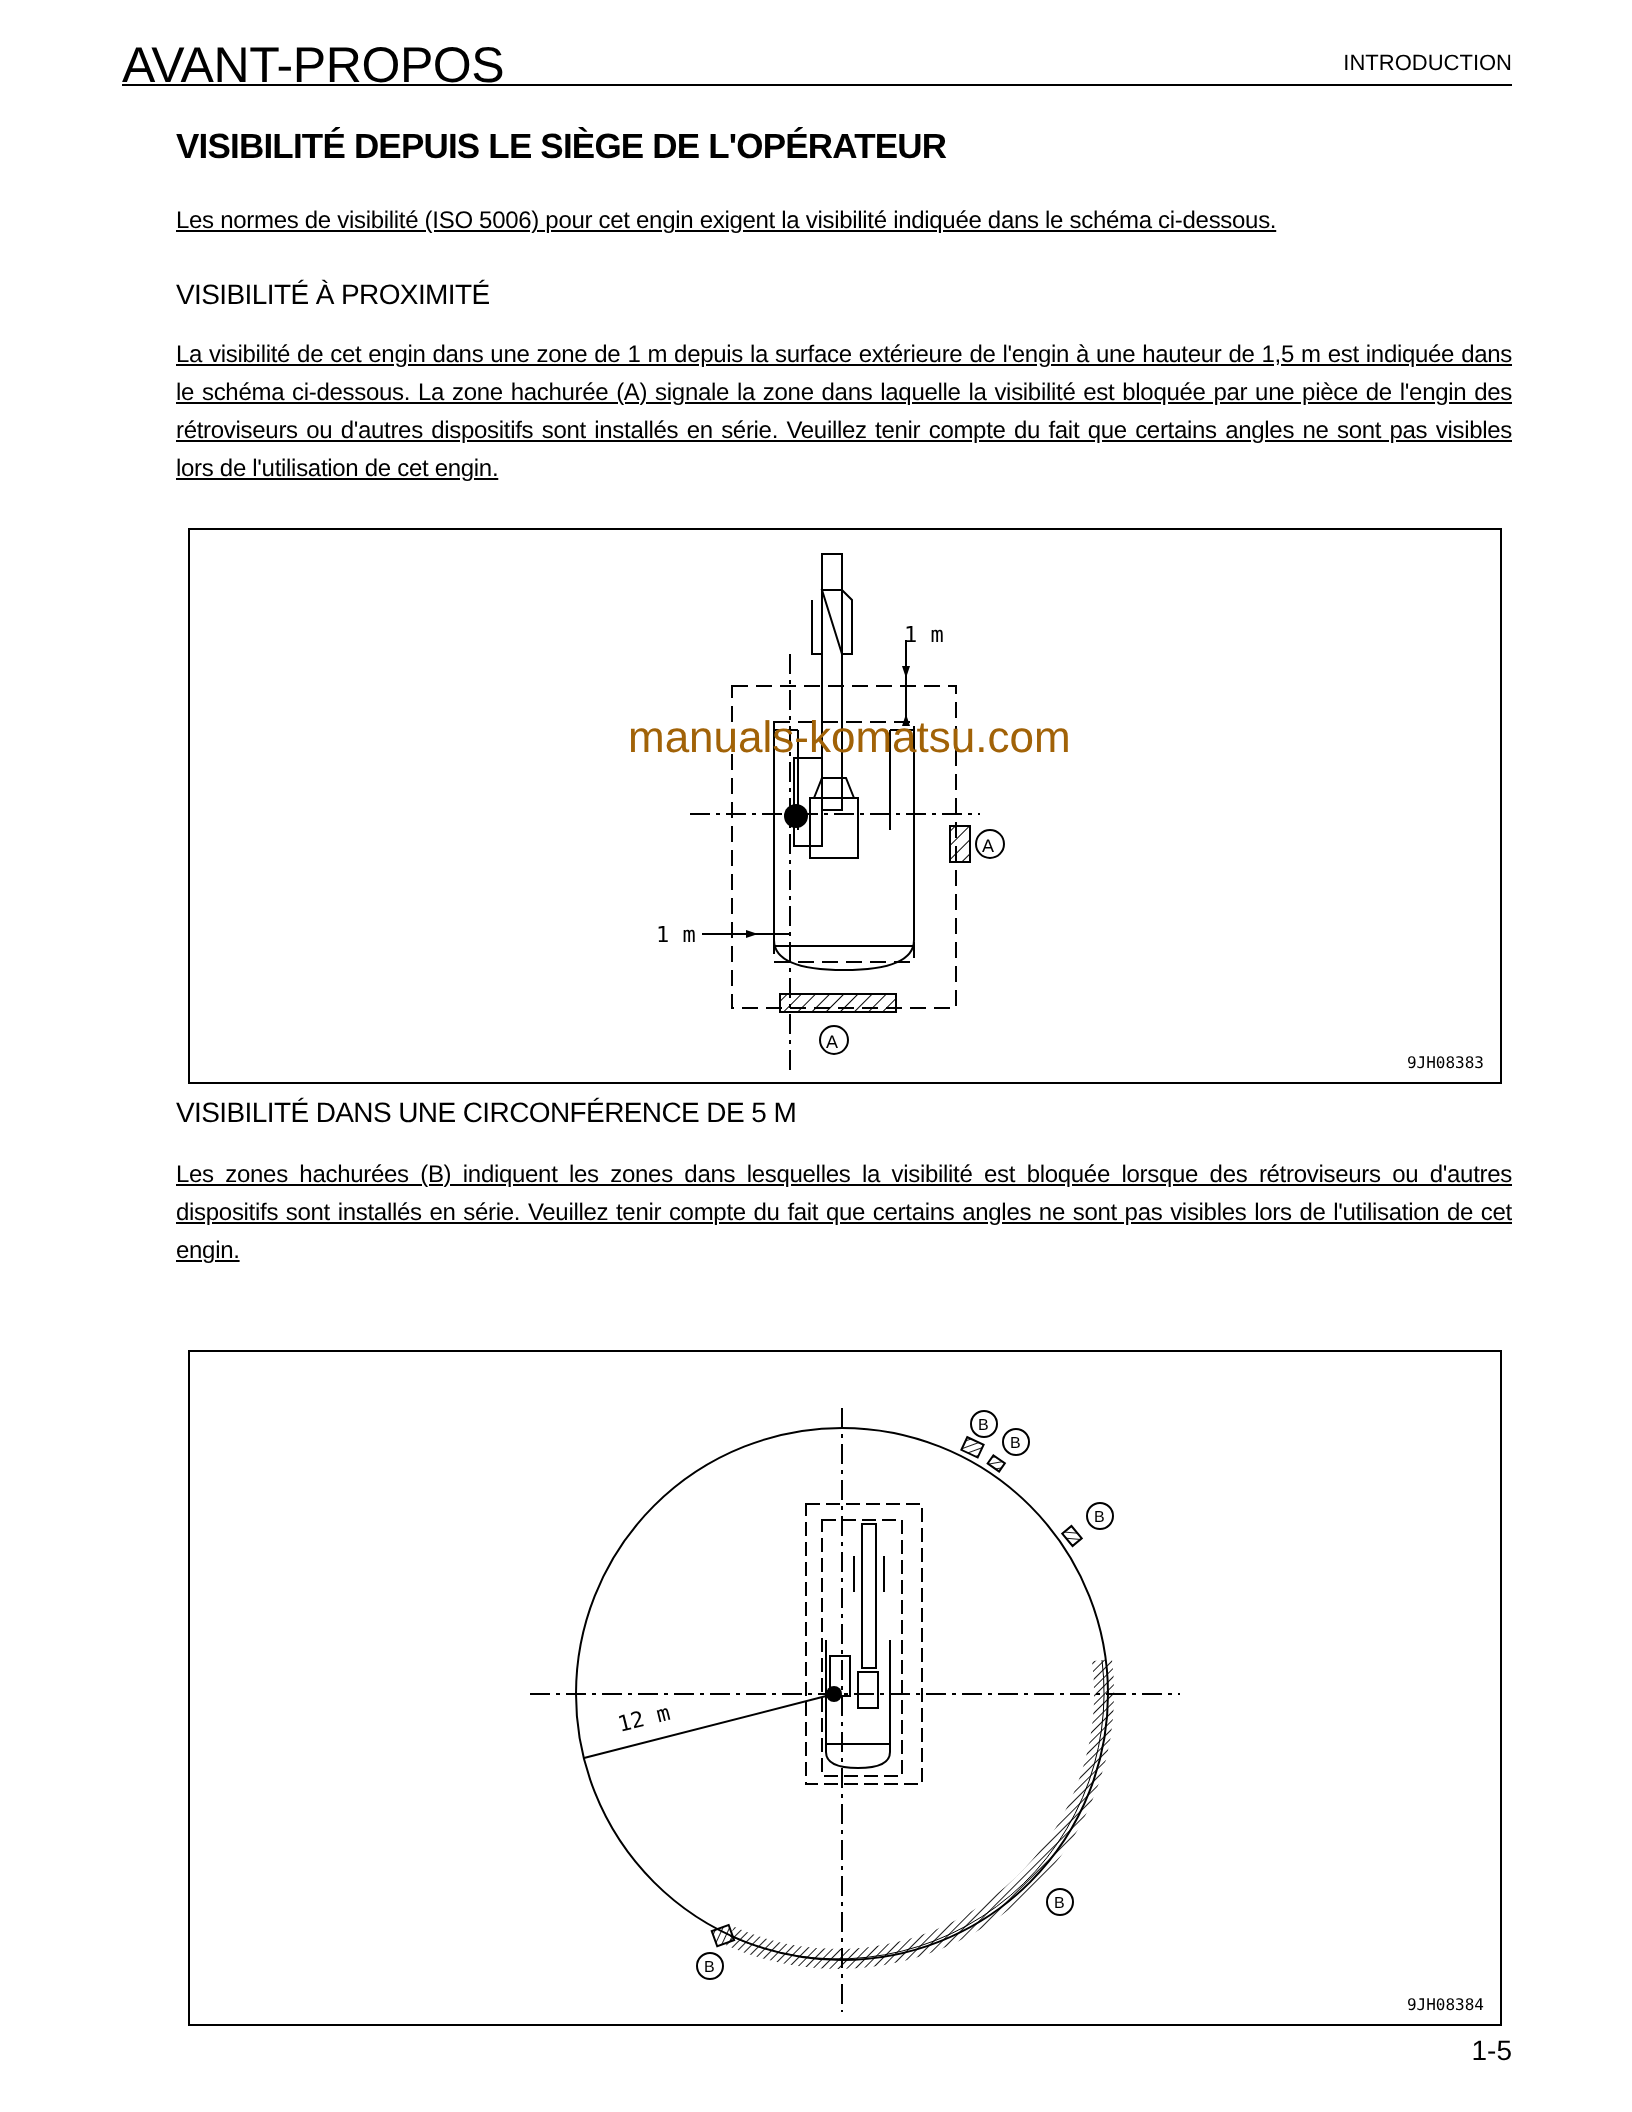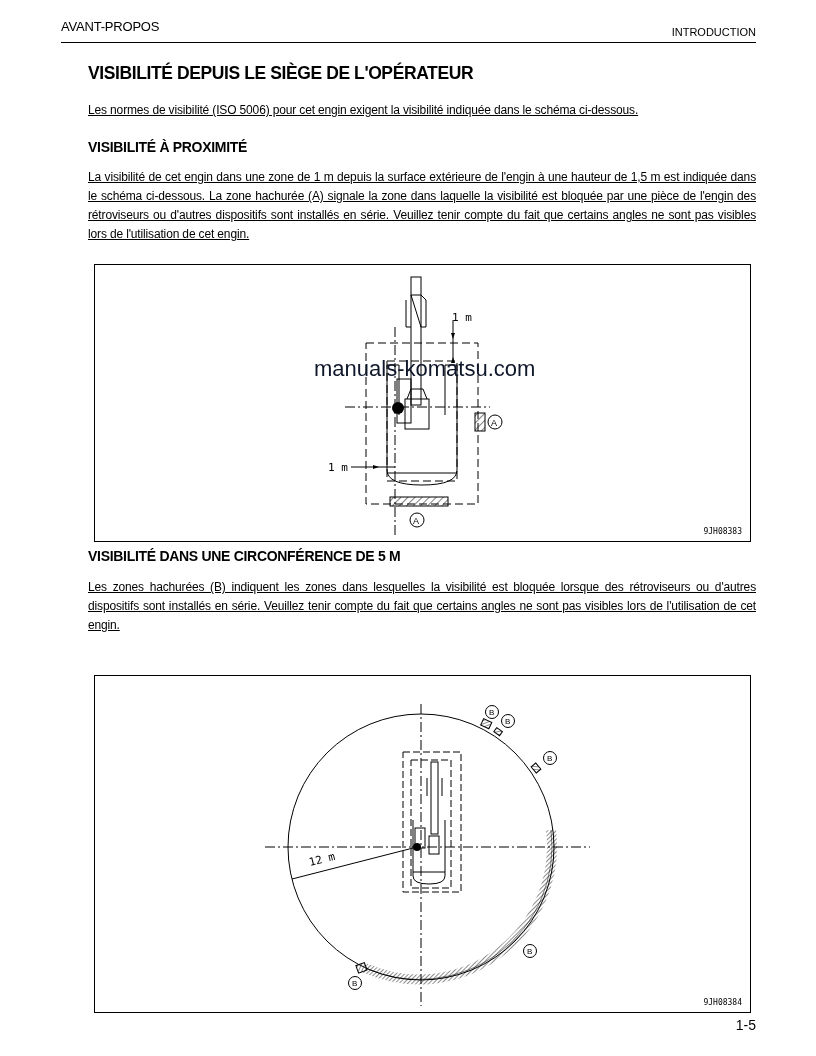--- a/index.html
+++ b/index.html
@@ -1,28 +1,28 @@
 <!DOCTYPE html>
 <html><head>
 <meta charset="utf-8">
 <style>
   html, body { margin:0; padding:0; background:#ffffff; }
   body { width:816px; height:1056px; position:relative; overflow:hidden;
          font-family:"Liberation Sans", sans-serif; color:#000; }
-  .hdr-left { position:absolute; left:61px; top:19px; font-size:13px; letter-spacing:-0.2px; }
+  .hdr-left { position:absolute; left:61px; top:19px; font-size:25px; letter-spacing:-0.2px; }
   .hdr-right { position:absolute; right:60px; top:26px; font-size:11px; }
   .hdr-rule { position:absolute; left:61px; right:60px; top:42px; border-top:1.3px solid #000; }
   .h1 { position:absolute; left:88px; top:63px; font-size:17.5px; font-weight:bold; letter-spacing:-0.4px; }
-  .h2 { position:absolute; left:88px; font-size:14px; font-weight:bold; letter-spacing:-0.3px; }
+  .h2 { position:absolute; left:88px; font-size:14px; font-weight:normal; letter-spacing:-0.3px; }
   .para { position:absolute; left:88px; width:668px; font-size:12px; line-height:19px; text-align:justify; letter-spacing:-0.15px; }
   .para p { margin:0;text-decoration:underline; }
   .figure { position:absolute; left:94px; border:1.5px solid #000; background:#fff; }
   .figure svg { display:block; }
   .fig-id { position:absolute; right:8px; bottom:5px; font-size:8px; font-family:"DejaVu Sans Mono", monospace;margin-left:36px; }
-  .watermark { position:absolute; left:314px; top:356px; font-size:22px; color:#0f172a; }
+  .watermark { position:absolute; left:314px; top:356px; font-size:22px; color:#a16207; }
   .pagenum { position:absolute; right:60px; top:1017px; font-size:14px; font-weight:normal; }
 </style>
 </head>
 <body>
 
 <div class="hdr-left">AVANT-PROPOS</div>
 <div class="hdr-right">INTRODUCTION</div>
 <div class="hdr-rule"></div>
 
 <div class="h1">VISIBILITÉ DEPUIS LE SIÈGE DE L'OPÉRATEUR</div>

